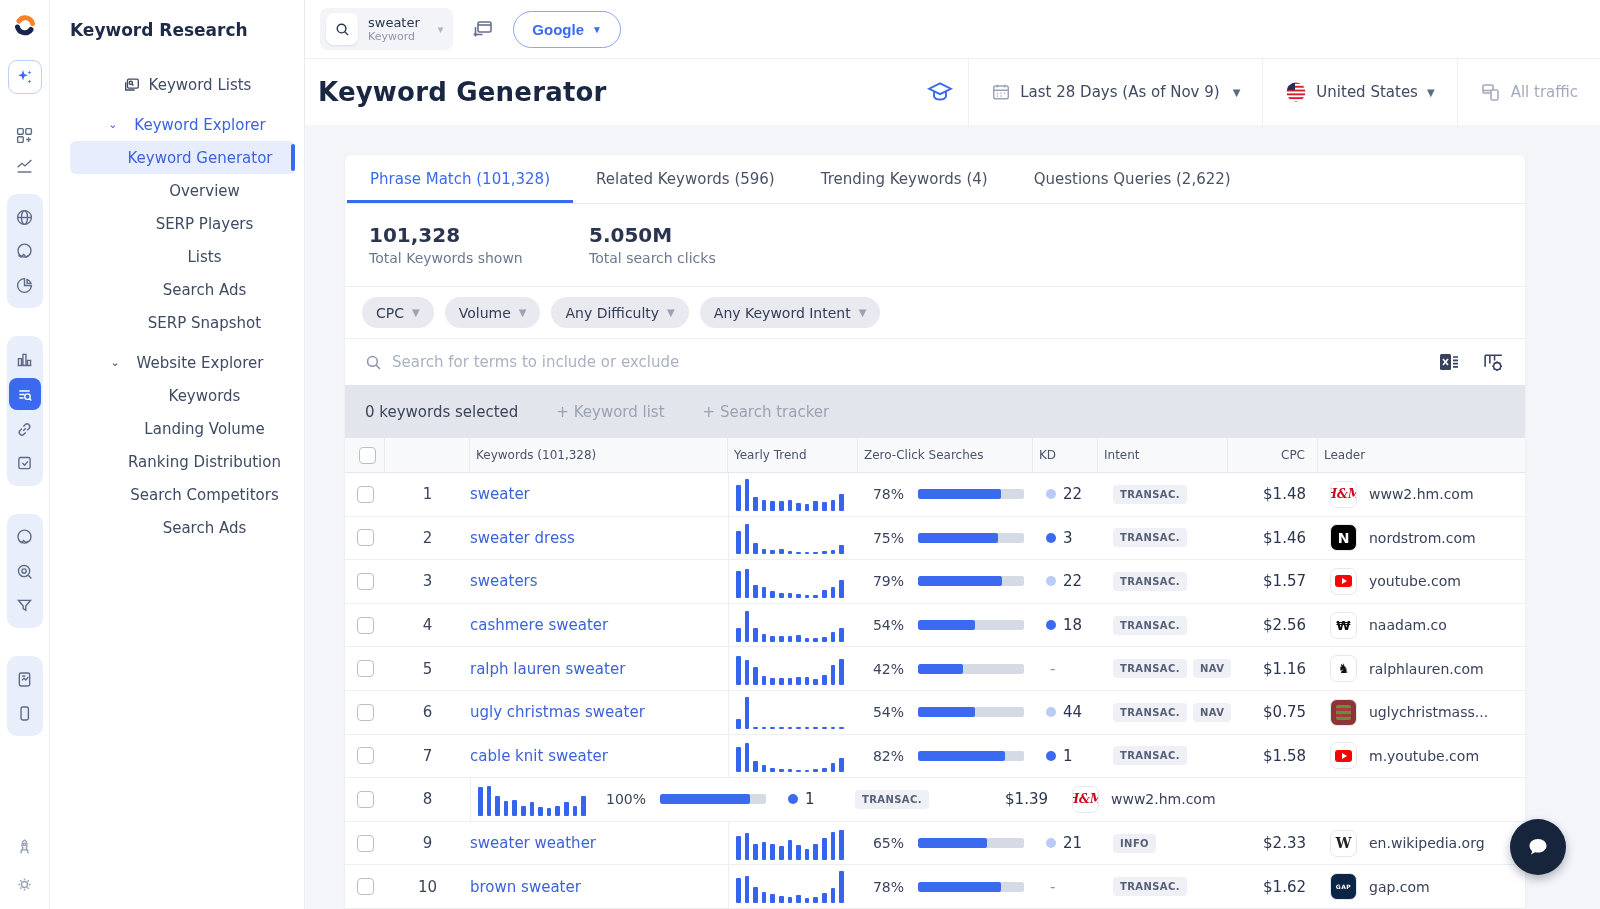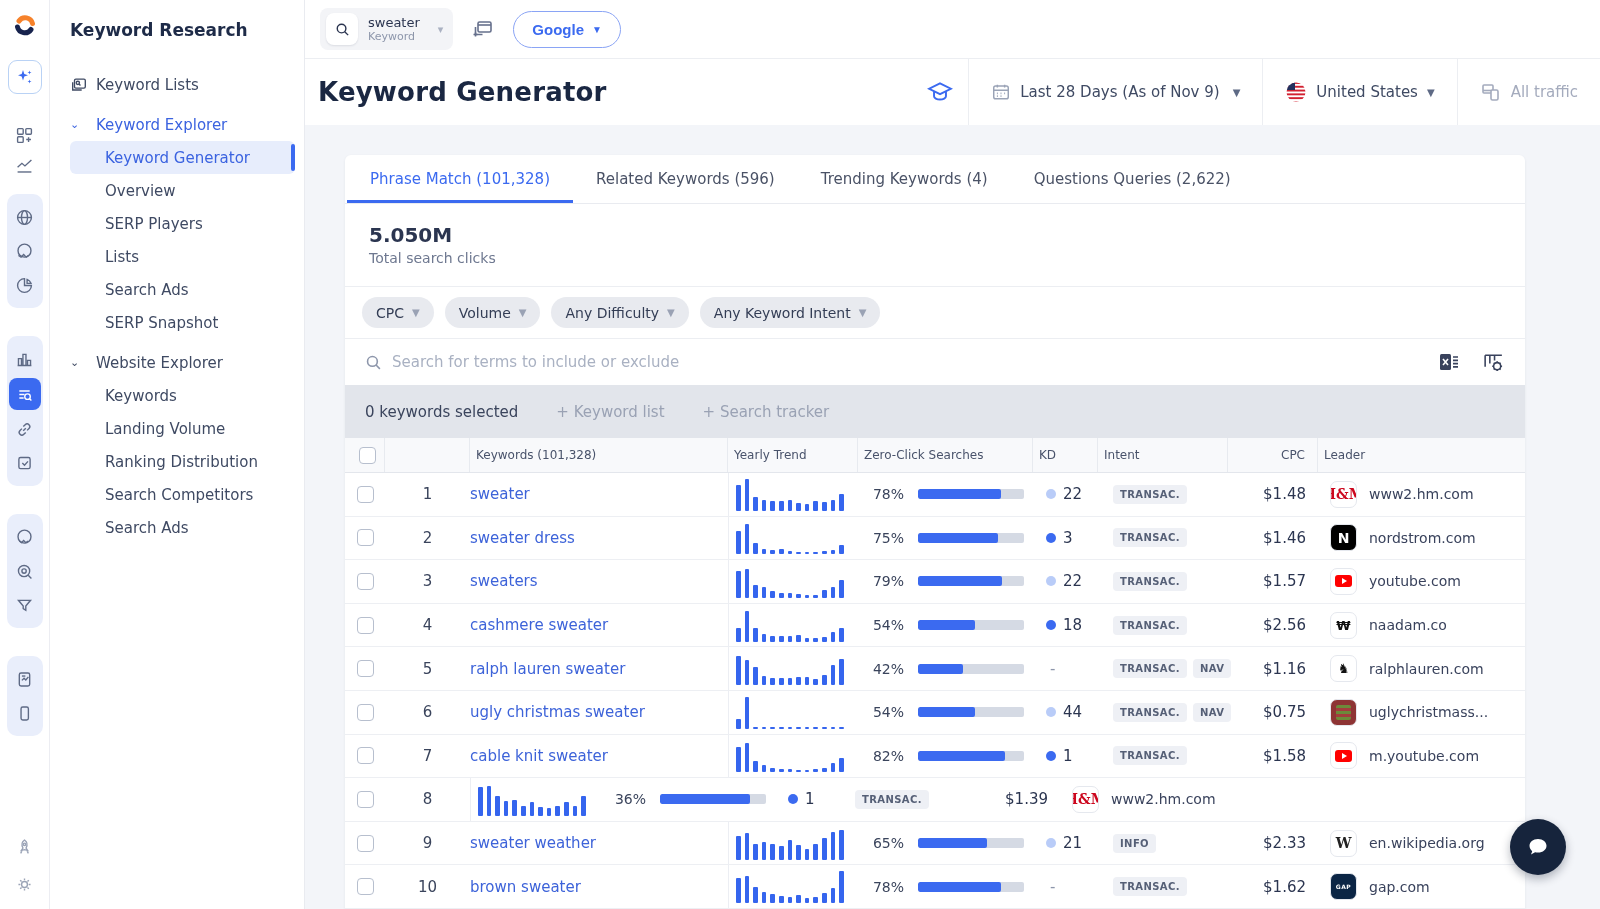--- a/index.html
+++ b/index.html
@@ -18,21 +18,21 @@
   .rail-group { background:#e9eefb; border-radius:10px; padding:8px 0; margin:14px 0; width:36px;
     display:flex; flex-direction:column; align-items:center; gap:4px; }
   .rail-icon.active { background:#3b6af0; border-radius:8px; width:32px; height:32px; }
   .rail-icon.active svg { stroke:#fff; }
   .rail-bottom { margin-top:auto; display:flex; flex-direction:column; align-items:center; gap:8px; }
   .rail-bottom svg { stroke:#9aa3b6; }
 
   
   .sidebar { width:255px; border-right:1px solid #e9ebf0; flex-shrink:0; padding:20px 0 0 20px; background:#fff; }
   .sb-title { font-size:17px; font-weight:bold; color:#1e2b48; margin-bottom:28px; }
-  .sb-item { display:flex; align-items:center; font-size:15px; color:#3f4a63; height:33px; cursor:pointer; position:relative; }
+  .sb-item { display:flex; align-items:center; font-size:15px; color:#3f4a63; height:33px; cursor:pointer; position:relative;justify-content:center; }
   .sb-item .sb-ic { width:26px; display:flex; align-items:center; color:#3f4a63; }
   .sb-item .chev { width:26px; font-size:11px; color:#3f4a63; }
   .sb-item.parent { margin-top:7px; }
   .sb-item.parent.blue, .sb-item.parent.blue .chev { color:#3b63e0; }
   .sb-item.child { padding-left:35px; }
   .sb-item.child.active { background:#e7edfc; border-radius:6px; color:#3b63e0; width:225px; }
   .sb-item.child.active::after { content:""; position:absolute; right:0; top:3px; width:4px; height:27px;
     border-radius:3px; background:#3b6af0; }
 
   
@@ -122,21 +122,21 @@
   .kd-dot.solid { background:#3b6af0; }
   .kd-val { color:#2b3550; }
   .kd-dash { color:#8d96ab; margin-left:17px; }
   .trow .col-intent { gap:6px; padding-left:15px;text-align:center; }
   .badge { background:#eef0f5; color:#555f76; font-size:10px; font-weight:bold; letter-spacing:.4px;
     border-radius:4px; padding:4px 7px; }
   .trow .col-cpc { justify-content:flex-end; padding-right:12px; color:#2b3550; }
   .trow .col-leader { padding-left:12px; gap:12px; }
   .fav { width:27px; height:27px; border:1px solid #e5e8ee; border-radius:7px; background:#fff;
     display:flex; align-items:center; justify-content:center; flex-shrink:0; overflow:hidden; }
-  .fav.hm { color:#cc071e; font-weight:bold; font-size:14px;
+  .fav.hm { color:#cc071e; font-weight:bold; font-style:italic; font-size:12px;
     font-family:"DejaVu Serif","Liberation Serif",serif; }
   .fav.nordstrom { background:#000; color:#fff; font-weight:bold; font-size:14px; }
   .fav.youtube .yt { width:17px; height:12px; background:#f00; border-radius:3px; position:relative; }
   .fav.youtube .yt::after { content:""; position:absolute; left:6.5px; top:3px; border-left:5px solid #fff;
     border-top:3px solid transparent; border-bottom:3px solid transparent; }
   .fav.naadam { color:#111; font-weight:bold; font-size:13px; }
   .fav.ralphlauren { color:#111; font-size:13px; }
   .fav.ugly { background:#8e3434; }
   .fav.ugly .pat { width:15px; height:15px; background:repeating-linear-gradient(0deg,#6c8a3a 0 3px,#a33d3d 3px 6px); border-radius:2px; }
   .fav.wikipedia { color:#222; font-weight:bold; font-size:14px; font-family:"DejaVu Serif","Liberation Serif",serif; }
@@ -422,20 +422,24 @@
 
     <div class="content">
       <div class="card">
         <div class="tabs" id="tabs">
             <div class="tab active">Phrase Match (101,328)</div>
             <div class="tab">Related Keywords (596)</div>
             <div class="tab">Trending Keywords (4)</div>
             <div class="tab">Questions Queries (2,622)</div>
           </div>
         <div class="stats" id="stats">
+            <div class="stat">
+              <div class="v">101,328</div>
+              <div class="l">Total Keywords shown</div>
+            </div>
             <div class="stat">
               <div class="v">5.050M</div>
               <div class="l">Total search clicks</div>
             </div>
           </div>
         <div class="filters" id="filters">
             <div class="pill">
               <span>CPC</span>
               <span class="chev">▼</span>
             </div>
@@ -823,21 +827,21 @@
                   <i style="height: 13.86px;"></i>
                   <i style="height: 9.24px;"></i>
                   <i style="height: 7.92px;"></i>
                   <i style="height: 9.9px;"></i>
                   <i style="height: 13.86px;"></i>
                   <i style="height: 9.9px;"></i>
                   <i style="height: 19.8px;"></i>
                 </span>
               </div>
               <div class="col-zc">
-                <span class="zc-pct">36%</span>
+                <span class="zc-pct">100%</span>
                 <span class="zc-track">
                   <span class="zc-fill" style="width: 85%; display: block;"></span>
                 </span>
               </div>
               <div class="col-kd">
                 <span class="kd-dot solid"></span>
                 <span class="kd-val">1</span>
               </div>
               <div class="col-intent">
                 <span class="badge">TRANSAC.</span>

